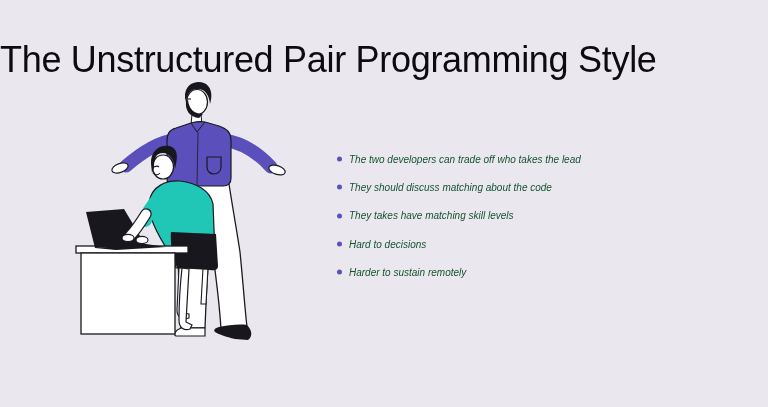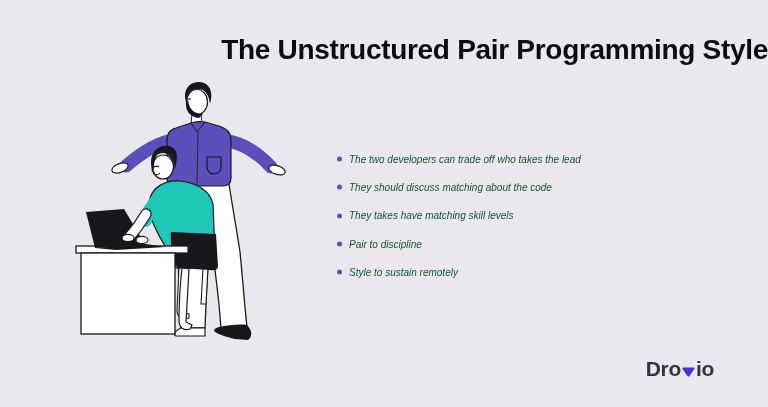--- a/index.html
+++ b/index.html
@@ -7,22 +7,22 @@
     width:768px;height:407px;
     font-family:"Liberation Sans","DejaVu Sans",sans-serif;
     background:#ebe7ef;
     position:relative;
     overflow:hidden;
   }
   .stage{position:absolute;inset:0;width:768px;height:407px;background:#ebe7ef;}
 
   .title{
     position:absolute;top:15px;left:0;width:100%;
-    text-align:right;
-    font-size:28px;font-weight:700;letter-spacing:-0.3px;
+    text-align:left;
+    font-size:36px;font-weight:400;letter-spacing:-0.3px;
     color:#0c0b10;
   }
 
   .illustration{
     position:absolute;left:58px;top:80px;width:250px;height:262px;
   }
 
   .bullets{
     position:absolute;left:335px;top:145px;width:410px;
   }
@@ -142,26 +142,19 @@
       <ellipse cx="70" cy="158" rx="6" ry="3.6" fill="#ffffff" stroke="#1a1a20" stroke-width="1.1"></ellipse>
       <ellipse cx="84" cy="160" rx="6" ry="3.6" fill="#ffffff" stroke="#1a1a20" stroke-width="1.1"></ellipse>
     </g>
   </svg>
 
   <div class="bullets">
     <ul>
       <li>The two developers can trade off who takes the lead</li>
       <li>They should discuss matching about the code</li>
       <li>They takes have matching skill levels</li>
-      <li>Pair to discipline</li>
-      <li>Style to sustain remotely</li>
+      <li>Hard to decisions</li>
+      <li>Harder to sustain remotely</li>
     </ul>
   </div>
 
-  <div class="logo">
-    <span>Dro</span>
-    <svg class="v-tri" viewBox="0 0 13 10" xmlns="http://www.w3.org/2000/svg">
-      <path d="M1.2,0.5 L11.8,0.5 C12.6,0.5 12.9,1.3 12.4,2 L7.6,8.9 C7,9.7 6,9.7 5.4,8.9 L0.6,2 C0.1,1.3 0.4,0.5 1.2,0.5 Z" fill="#4f2ed3"></path>
-    </svg>
-    <span>io</span>
-  </div>
 
 </div>
 
 </body></html>

